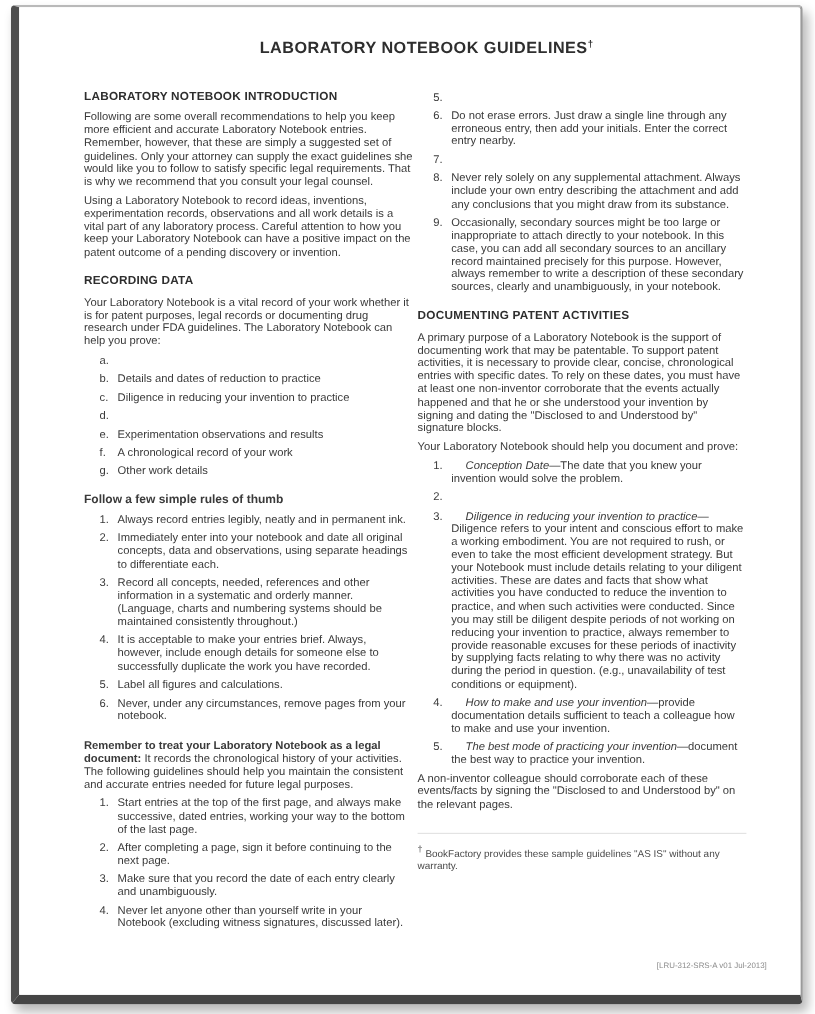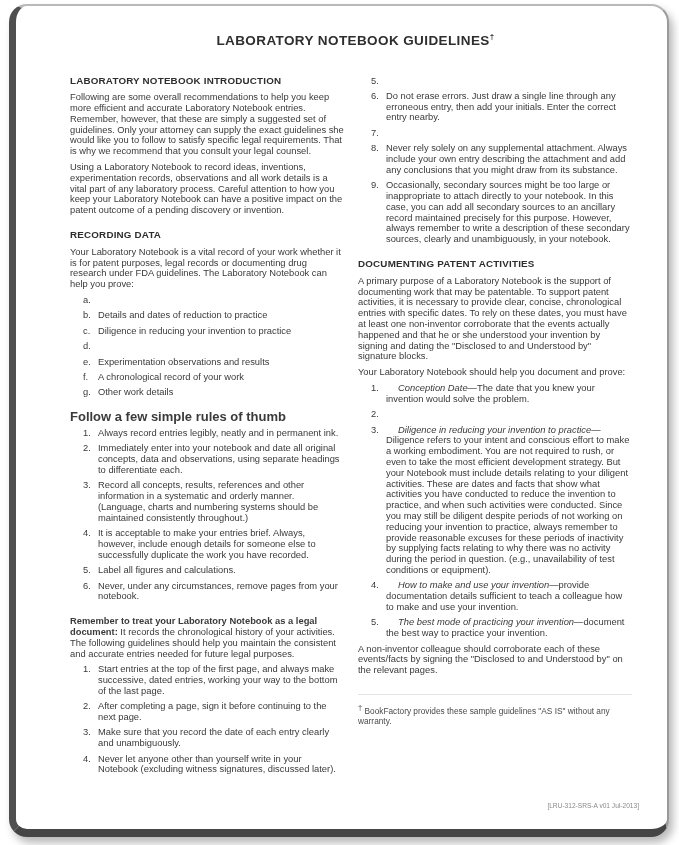--- a/index.html
+++ b/index.html
@@ -1,30 +1,30 @@
 <!DOCTYPE html>
 <html><head>
 <meta charset="utf-8">
 <style>
   html,body{margin:0;padding:0;background:#ffffff;}
   .photo{position:relative;width:679px;height:845px;background:#fff;overflow:hidden;
          font-family:"Liberation Sans", sans-serif;color:#3a3a3a;}
   .page{position:absolute;left:9px;top:4px;right:10px;bottom:8px;background:#fff;
         border-top:2px solid #b9b9b9;border-right:2px solid #9a9a9a;
         border-left:7px solid #4f4f4f;border-bottom:8px solid #454545;
-        border-radius:18px;box-shadow:4px 6px 9px rgba(0,0,0,.28);
+        border-radius:4px;box-shadow:4px 6px 9px rgba(0,0,0,.28);
         box-sizing:border-box;padding:14px 26px 20px 54px;}
   .title{ text-align:center;font-weight:bold;font-size:13.5px;letter-spacing:.4px;
           color:#2e2e2e;margin:12px 0 0;}
   .title sup{font-size:8px;}
-  .cols{display:flex;gap:14px;margin-top:28px;}
+  .cols{display:flex;gap:4px;margin-top:28px;}
   .col{width:274px;font-size:9.35px;line-height:10.8px;}
   .sec-h{font-weight:bold;font-size:9.8px;color:#2e2e2e;margin:14px 0 6px;letter-spacing:.2px;}
   .sec-h.first{margin-top:0;}
-  .sub-h{font-weight:bold;font-size:13px;margin:14px 0 5px;}
+  .sub-h{font-weight:bold;font-size:10px;margin:14px 0 5px;}
   p.body{margin:0 0 5px;}
   .item{display:flex;margin:0 0 4.6px;}
   .item .m{flex:0 0 15px;margin-left:13px;}
   .item .t{flex:1;}
   .it{font-style:italic;margin-left:12px;}
   .b{font-weight:bold;}
   .fn-rule{border-top:1px solid #e3e3e3;margin:18px 0 8px;}
   .footnote{font-size:8.3px;color:#4a4a4a;}
   .footnote sup{font-size:7.5px;}
   .footer-code{position:absolute;right:28px;bottom:20px;font-size:6.6px;color:#8a8a8a;}
@@ -77,21 +77,21 @@
         <div class="item">
             <span class="m">1.</span>
             <span class="t">Always record entries legibly, neatly and in permanent ink.</span>
           </div>
         <div class="item">
             <span class="m">2.</span>
             <span class="t">Immediately enter into your notebook and date all original concepts, data and observations, using separate headings to differentiate each.</span>
           </div>
         <div class="item">
             <span class="m">3.</span>
-            <span class="t">Record all concepts, results, references and other information in a systematic and orderly manner. (Language, charts and numbering systems should be maintained consistently throughout.)</span>
+            <span class="t">Record all concepts, needed, references and other information in a systematic and orderly manner. (Language, charts and numbering systems should be maintained consistently throughout.)</span>
           </div>
         <div class="item">
             <span class="m">4.</span>
             <span class="t">It is acceptable to make your entries brief. Always, however, include enough details for someone else to successfully duplicate the work you have recorded.</span>
           </div>
         <div class="item">
             <span class="m">5.</span>
             <span class="t">Label all figures and calculations.</span>
           </div>
         <div class="item">

